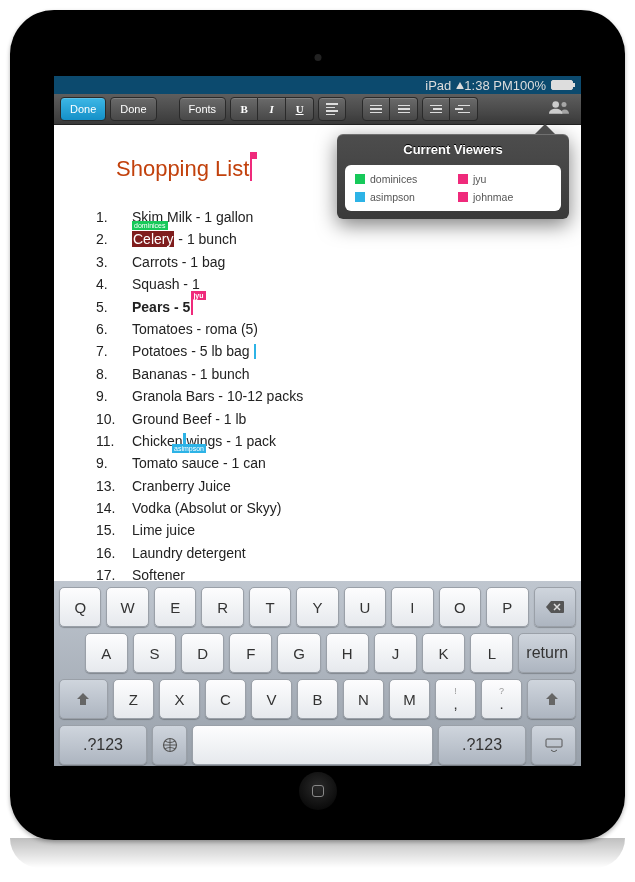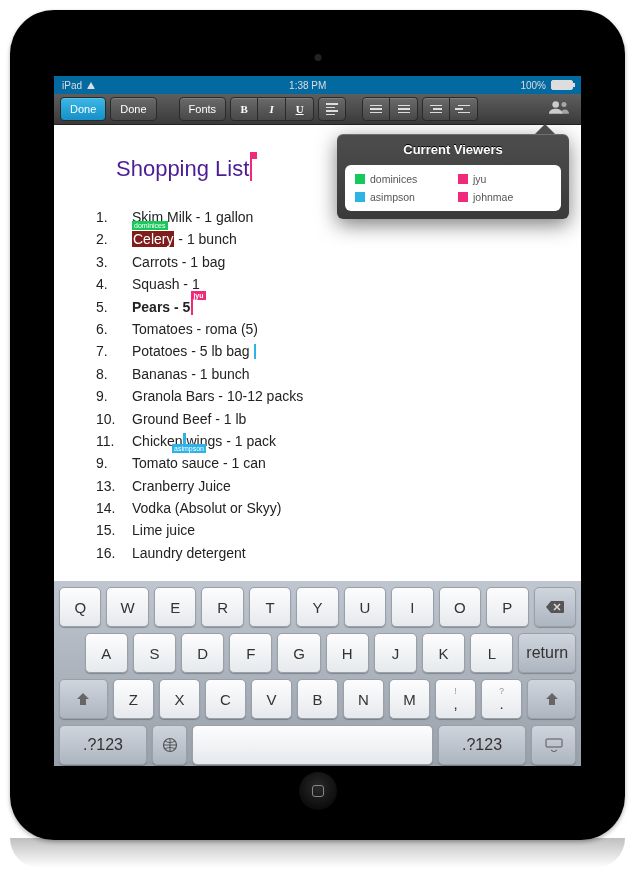--- a/index.html
+++ b/index.html
@@ -50,27 +50,27 @@
   border-radius: 3px;
 }
 .screen {
   width: 100%; height: 100%;
   background: #fff;
   position: relative;
   overflow: hidden;
 }
 .status {
   height: 18px;
-  background: #0369a1;
+  background: #0c4a6e;
   color: #ddd;
-  font-size: 10px;
+  font-size: 13px;
   display: flex;
   align-items: center;
   padding: 0 8px;
-  justify-content: space-between;
+  justify-content: flex-end;
 }
 .status .left, .status .right { display: flex; align-items: center; gap: 5px; }
 .wifi {
   width: 0; height: 0;
   border-left: 4px solid transparent;
   border-right: 4px solid transparent;
   border-bottom: 7px solid #ddd;
   border-radius: 1px;
 }
 .batt {
@@ -131,21 +131,21 @@
 .align-lines span { height: 1.5px; background: #ddd; }
 .doc {
   position: absolute;
   top: 50px; left: 0; right: 0; bottom: 185px;
   background: #fff;
   padding: 30px 20px 10px 32px;
   overflow: hidden;
 }
 .title {
   font-size: 22px;
-  color: #4c1d95;
+  color: #c2410c;
   margin-bottom: 24px;
   margin-left: 30px;
   position: relative;
   display: inline-block;
 }
 .cursor {
   display: inline-block;
   width: 2px;
   height: 1.1em;
   vertical-align: text-bottom;
@@ -429,20 +429,24 @@
                 <span class="num">14.</span>
                 <span class="txt">Vodka (Absolut or Skyy)</span>
               </li>
               <li>
                 <span class="num">15.</span>
                 <span class="txt">Lime juice</span>
               </li>
               <li>
                 <span class="num">16.</span>
                 <span class="txt">Laundry detergent</span>
+              </li>
+              <li>
+                <span class="num">17.</span>
+                <span class="txt">Softener</span>
               </li>
             </ol>
       </div>
 
       <div class="keyboard">
         <div class="krow" id="krow1">
               <div class="key">Q</div>
               <div class="key">W</div>
               <div class="key">E</div>
               <div class="key">R</div>

